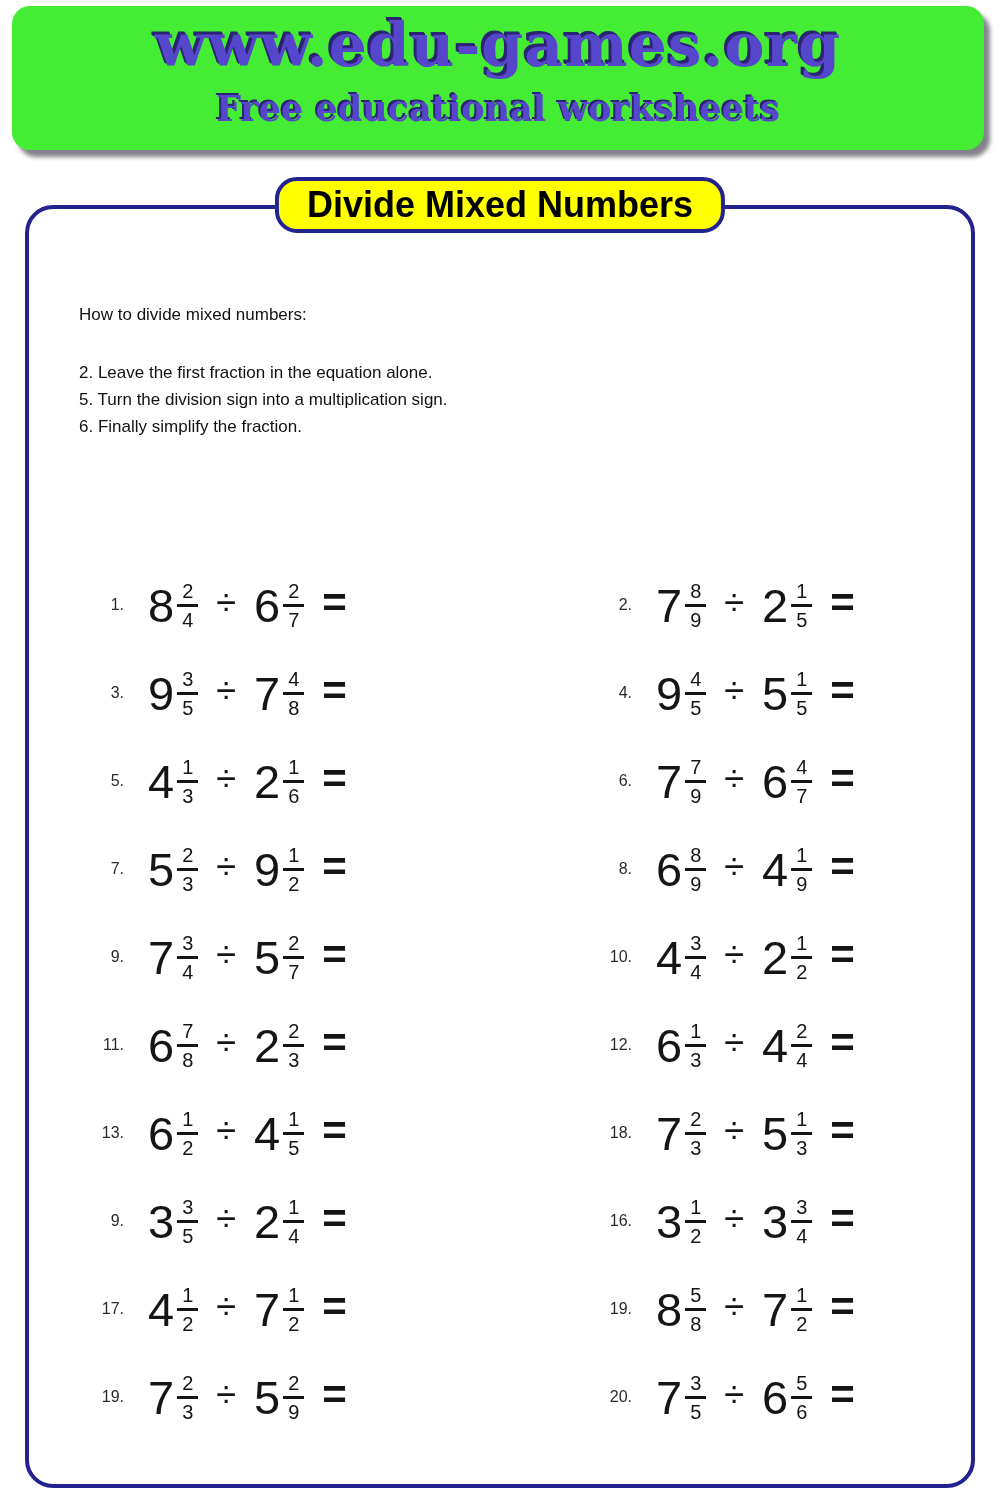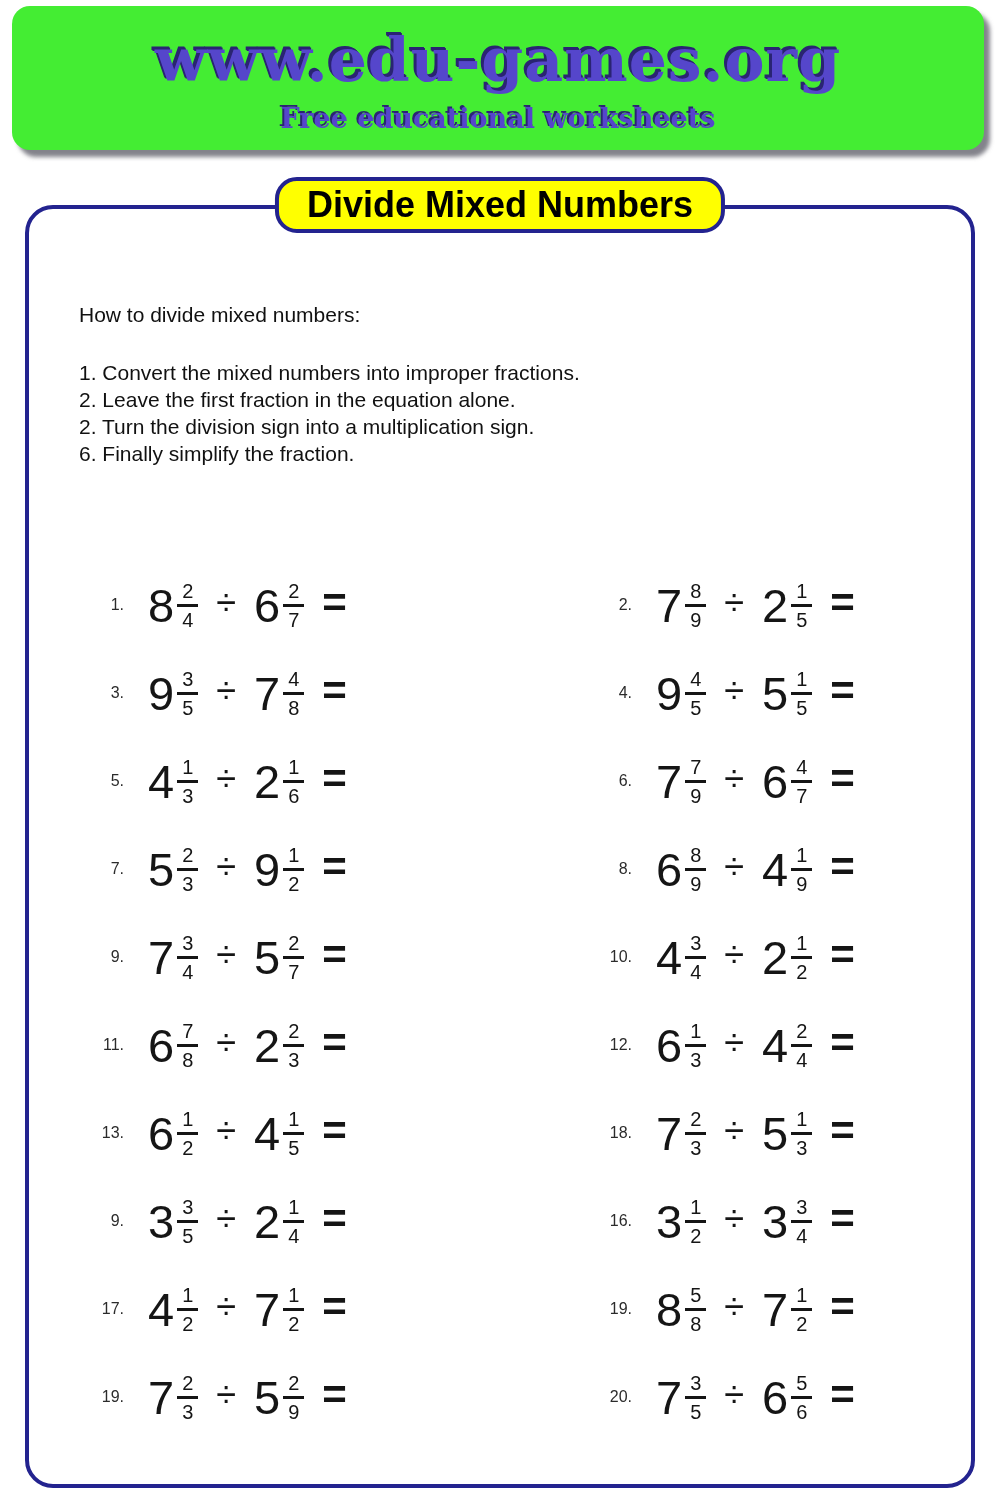--- a/index.html
+++ b/index.html
@@ -7,30 +7,30 @@
   .page { position: relative; width: 1000px; height: 1500px; background: #fff; overflow: hidden; }
 
   
   .banner {
     position: absolute; left: 12px; top: 6px; width: 972px; height: 144px;
     background: #44ED33; border-radius: 18px;
     box-shadow: 6px 7px 4px rgba(90,90,100,0.75);
     display: flex; flex-direction: column; align-items: center; justify-content: flex-start;
   }
   .site-title {
-    margin-top: 19px;
+    margin-top: 4px;
     font-family: "DejaVu Serif", serif; font-weight: bold;
     font-size: 60px; letter-spacing: 1px;
     color: #5546CB;
     text-shadow: -3px -3px 0 #2A2472, -2px -2px 0 #2A2472;
   }
   .tagline {
     margin-top: 8px;
     font-family: "DejaVu Serif", serif; font-weight: bold;
-    font-size: 27px;
+    font-size: 35px;
     color: #5546CB;
     text-shadow: -2px -2px 0 #2A2472;
   }
 
   
   .title-pill {
     position: absolute; top: 177px; left: 50%; transform: translateX(-50%);
     z-index: 5;
     background: #FFFF00; border: 4px solid #23238F; border-radius: 22px;
     padding: 8px 28px; height: 56px;
@@ -39,21 +39,21 @@
     white-space: nowrap;
   }
 
   
   .content-box {
     position: absolute; left: 25px; top: 205px; width: 950px; height: 1283px;
     background: #fff; border: 4px solid #23238F; border-radius: 28px;
   }
   .instructions {
     position: absolute; left: 50px; top: 92px; width: 700px;
-    color: #111; font-size: 21px; line-height: 27px;
+    color: #111; font-size: 17px; line-height: 27px;
   }
   .instructions-heading { margin-bottom: 31px; }
   .step-line { white-space: nowrap; }
 
   
   .problems-grid {
     position: absolute; left: 50px; top: 352px; width: 860px;
     display: grid; grid-template-columns: 508px auto; grid-auto-rows: 88px;
   }
   .problem-row { display: flex; align-items: center; }
@@ -81,23 +81,22 @@
   </div>
 
   <div class="title-pill">
     <span>Divide Mixed Numbers</span>
   </div>
 
   <div class="content-box">
     <div class="instructions">
       <div class="instructions-heading">How to divide mixed numbers:</div>
       <div>
-          <div class="step-line">1. Convert the mixed numbers into improper fractions.</div>
           <div class="step-line">2. Leave the first fraction in the equation alone.</div>
-          <div class="step-line">2. Turn the division sign into a multiplication sign.</div>
+          <div class="step-line">5. Turn the division sign into a multiplication sign.</div>
           <div class="step-line">6. Finally simplify the fraction.</div>
         </div>
     </div>
 
     <div class="problems-grid">
         <div class="problem-row">
     <span class="problem-number">1.</span>
     <span class="expr">
       <span class="mixed">
         <span class="whole">8</span>

